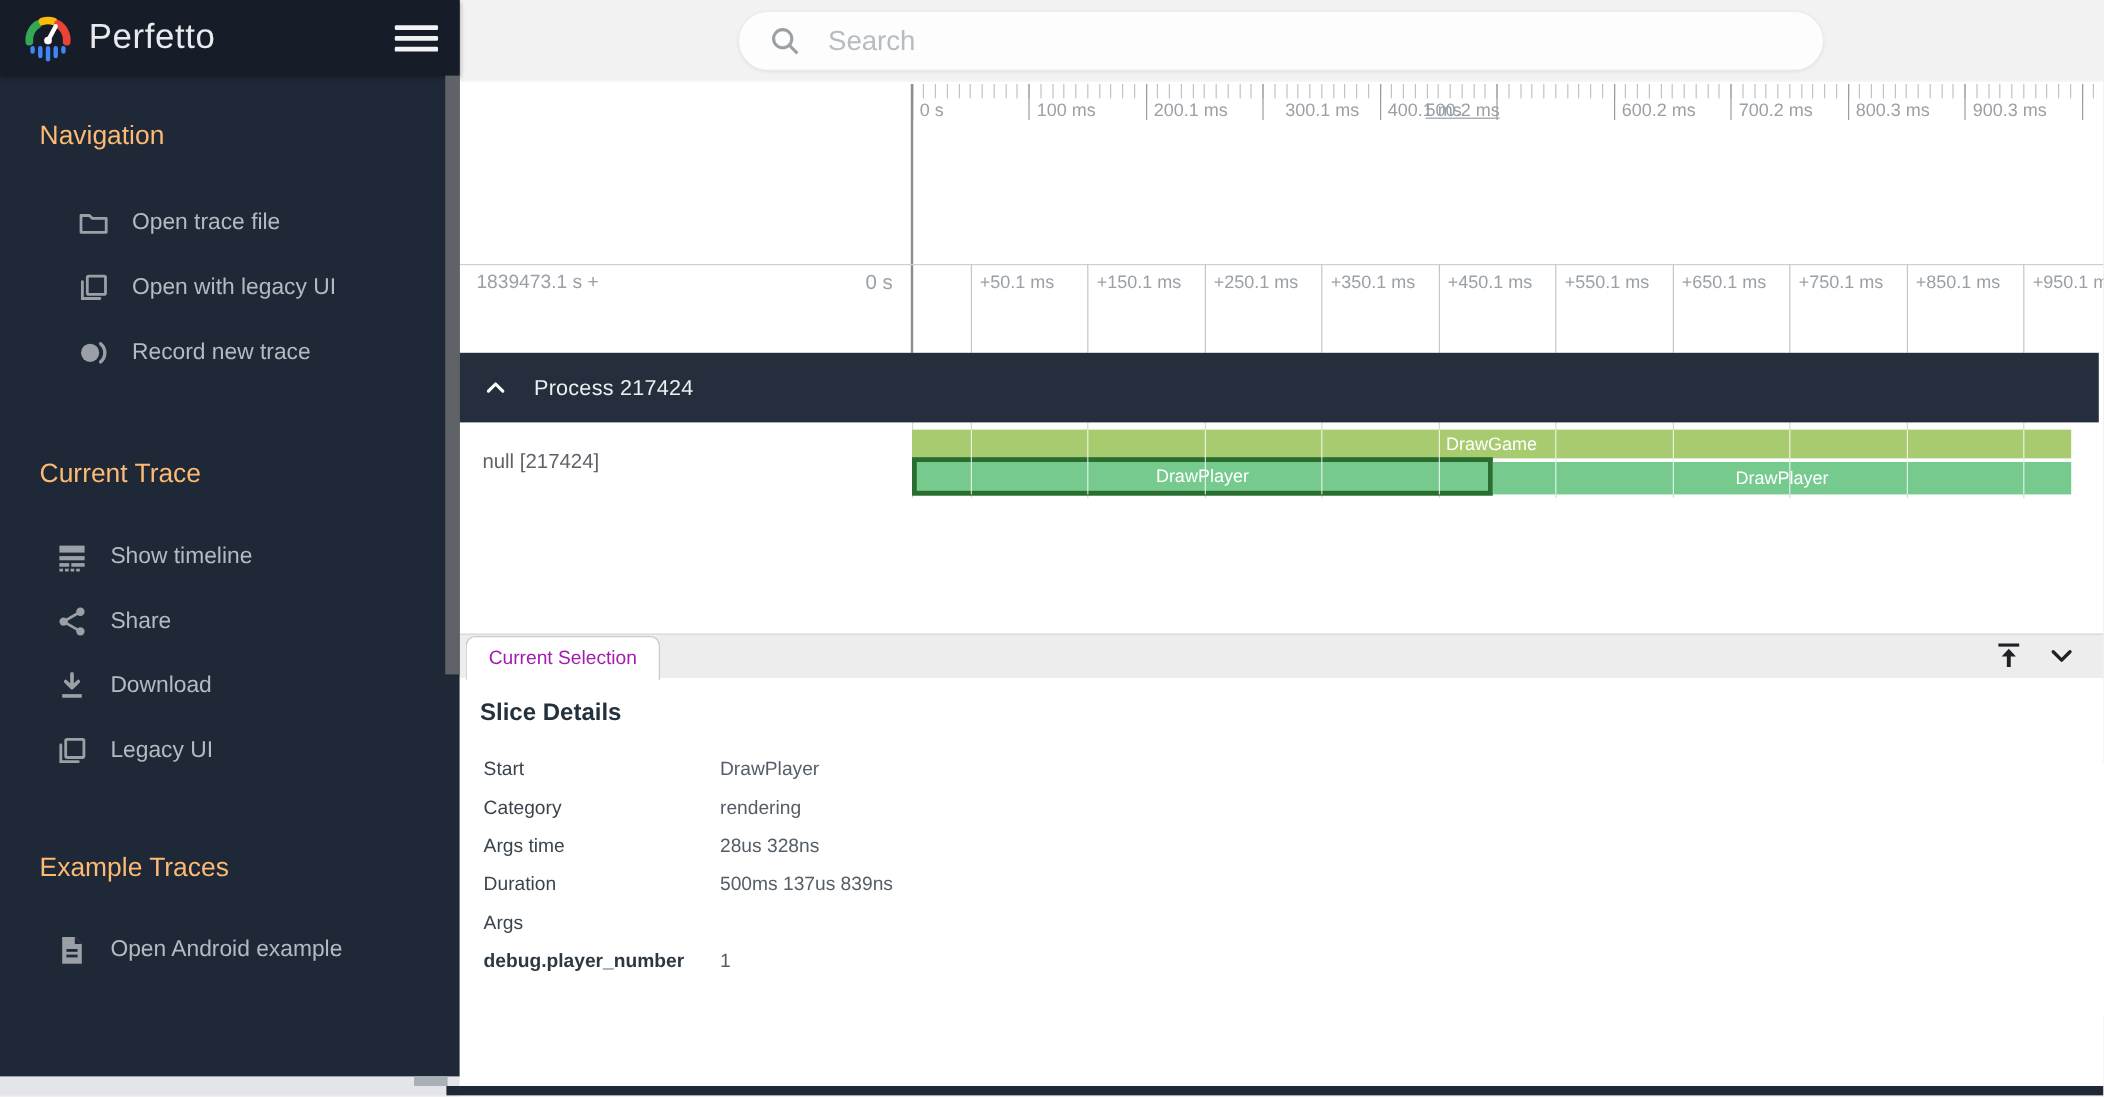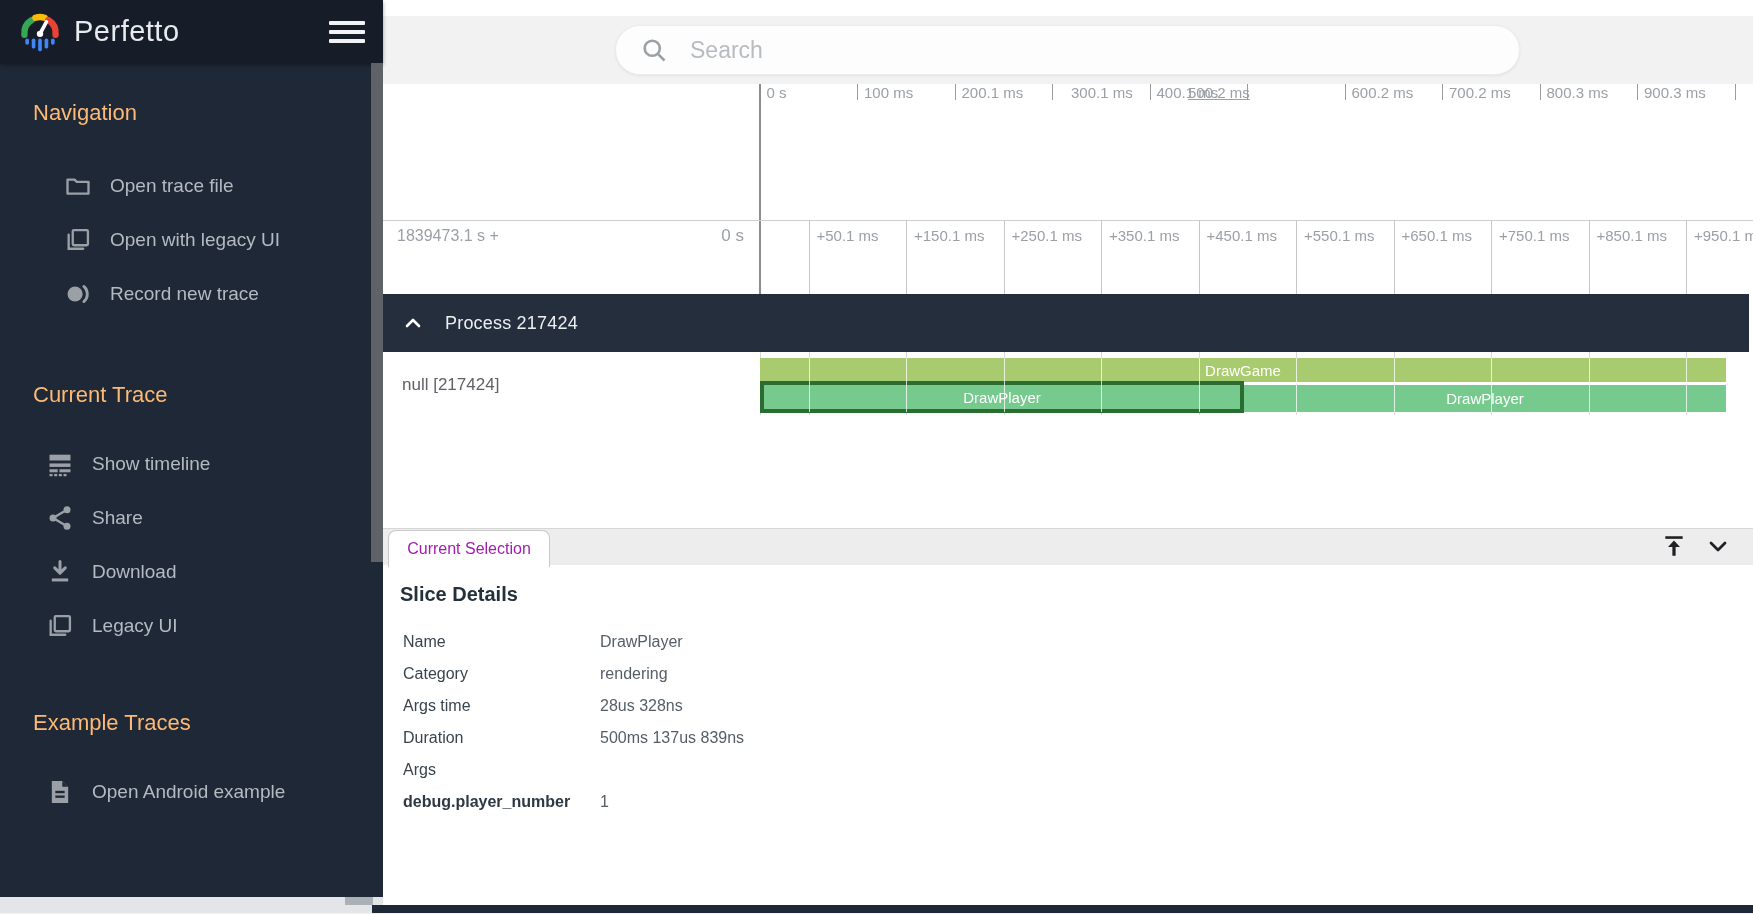--- a/index.html
+++ b/index.html
@@ -21,21 +21,21 @@
   .s1 .side-heading{margin-top:60px;} .s1 .side-items{margin-top:28px;}
   .s2 .side-heading{margin-top:56px;} .s2 .side-items{margin-top:28px;}
   .side-item{height:54px;display:flex;align-items:center;padding-left:45px;cursor:pointer;}
   .side-icon{width:30px;height:30px;margin-right:17px;display:flex;align-items:center;justify-content:center;}
   .side-icon svg{display:block;}
   .side-label{color:#b4bac2;font-size:19px;}
   #sidebar-scrollbar{position:absolute;left:371px;top:63px;width:12px;height:499px;background:#5f6368;z-index:31;}
   #sidebar-scroll-corner{position:absolute;left:345px;top:897px;width:28px;height:8px;background:#aab0b6;z-index:31;}
   #under-sidebar{position:absolute;left:0;top:897px;width:383px;height:17px;background:#e3e5e8;z-index:29;}
   
-  #topbar{position:absolute;left:383px;top:16px;width:1370px;height:68px;background:#f2f2f2;z-index:20;}
+  #topbar{position:absolute;left:383px;top:0;width:1370px;height:68px;background:#f2f2f2;z-index:20;}
   #search-box{position:absolute;left:232px;top:9px;width:905px;height:50px;background:#fdfdfd;
               border:1px solid #ececec;border-radius:26px;box-shadow:0 1px 3px rgba(0,0,0,.07);
               display:flex;align-items:center;box-sizing:border-box;}
   #search-icon{margin-left:24px;display:flex;}
   #search-input{border:none;outline:none;background:transparent;font-size:23px;color:#5f6368;
                 margin-left:20px;flex:1;font-family:"Liberation Sans",sans-serif;}
   #search-input::placeholder{color:#b7bcc1;}
   
   .tick-minor{position:absolute;width:1px;height:12px;top:70px;background:#c2c2c2;}
   .tick-major{position:absolute;width:1px;height:30px;top:70px;background:#9c9c9c;}
@@ -426,21 +426,21 @@
     <span style="display:flex;">
       <svg width="28" height="28" viewBox="0 0 24 24" fill="none" stroke="#202124" stroke-width="2.4" stroke-linecap="round" stroke-linejoin="round">
           <polyline points="6,9.5 12,15.5 18,9.5"></polyline>
         </svg>
     </span>
   </button>
   <div id="details-panel">
     <div id="details-title">Slice Details</div>
     <div id="details-rows">
         <div class="detail-row">
-          <div class="detail-label">Name</div>
+          <div class="detail-label">Start</div>
           <div class="detail-value">DrawPlayer</div>
         </div>
         <div class="detail-row">
           <div class="detail-label">Category</div>
           <div class="detail-value">rendering</div>
         </div>
         <div class="detail-row">
           <div class="detail-label">Args time</div>
           <div class="detail-value">28us 328ns</div>
         </div>

